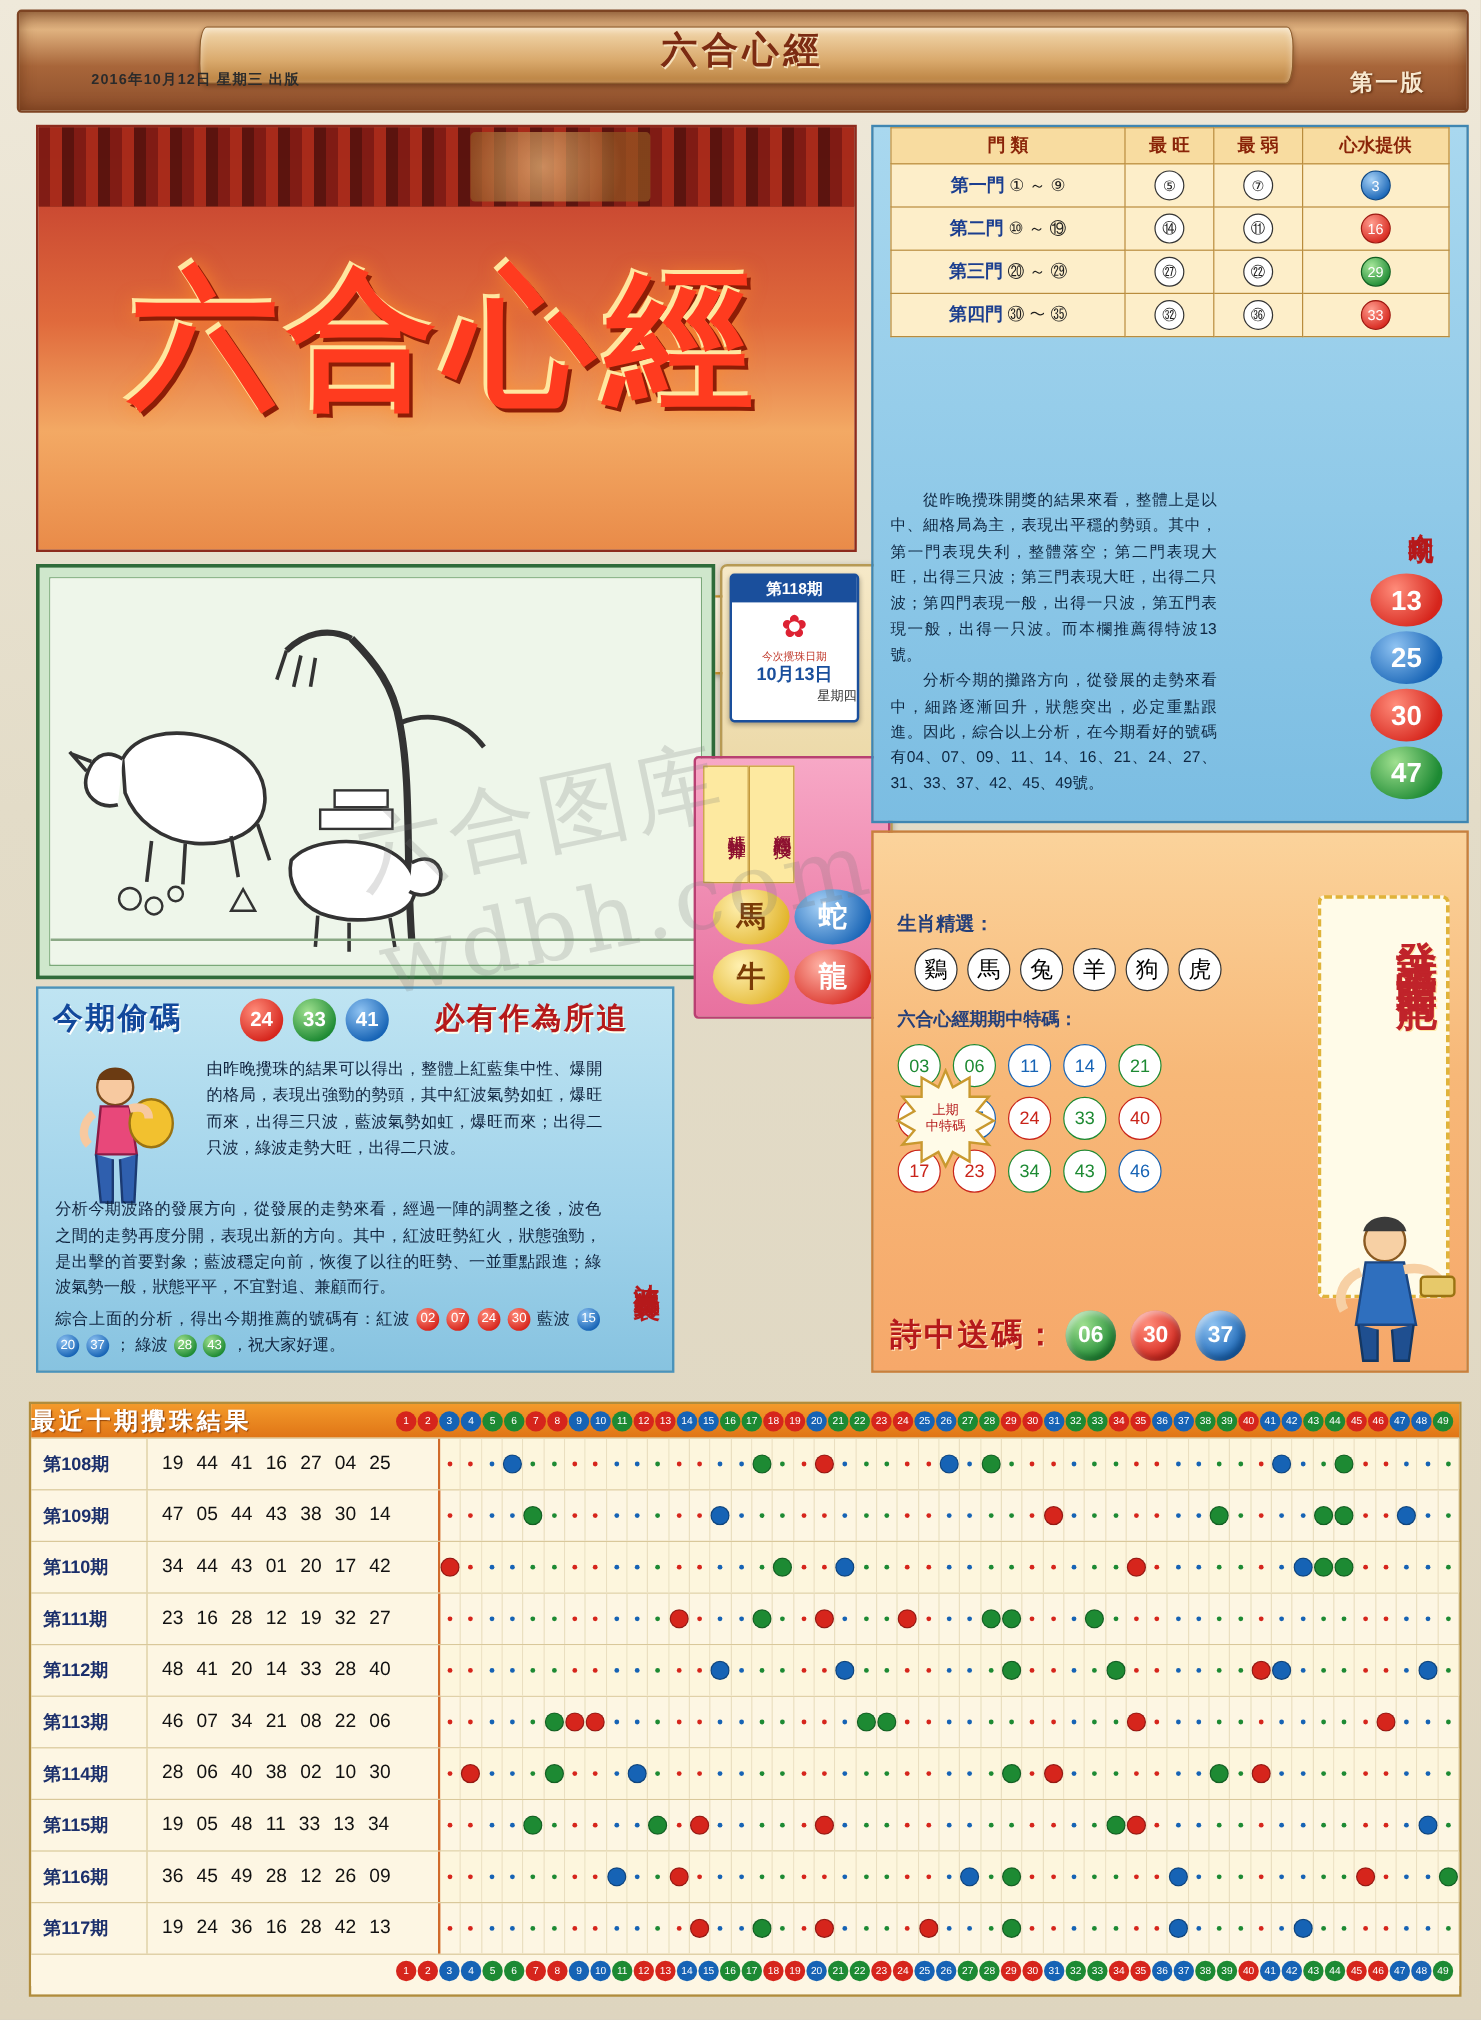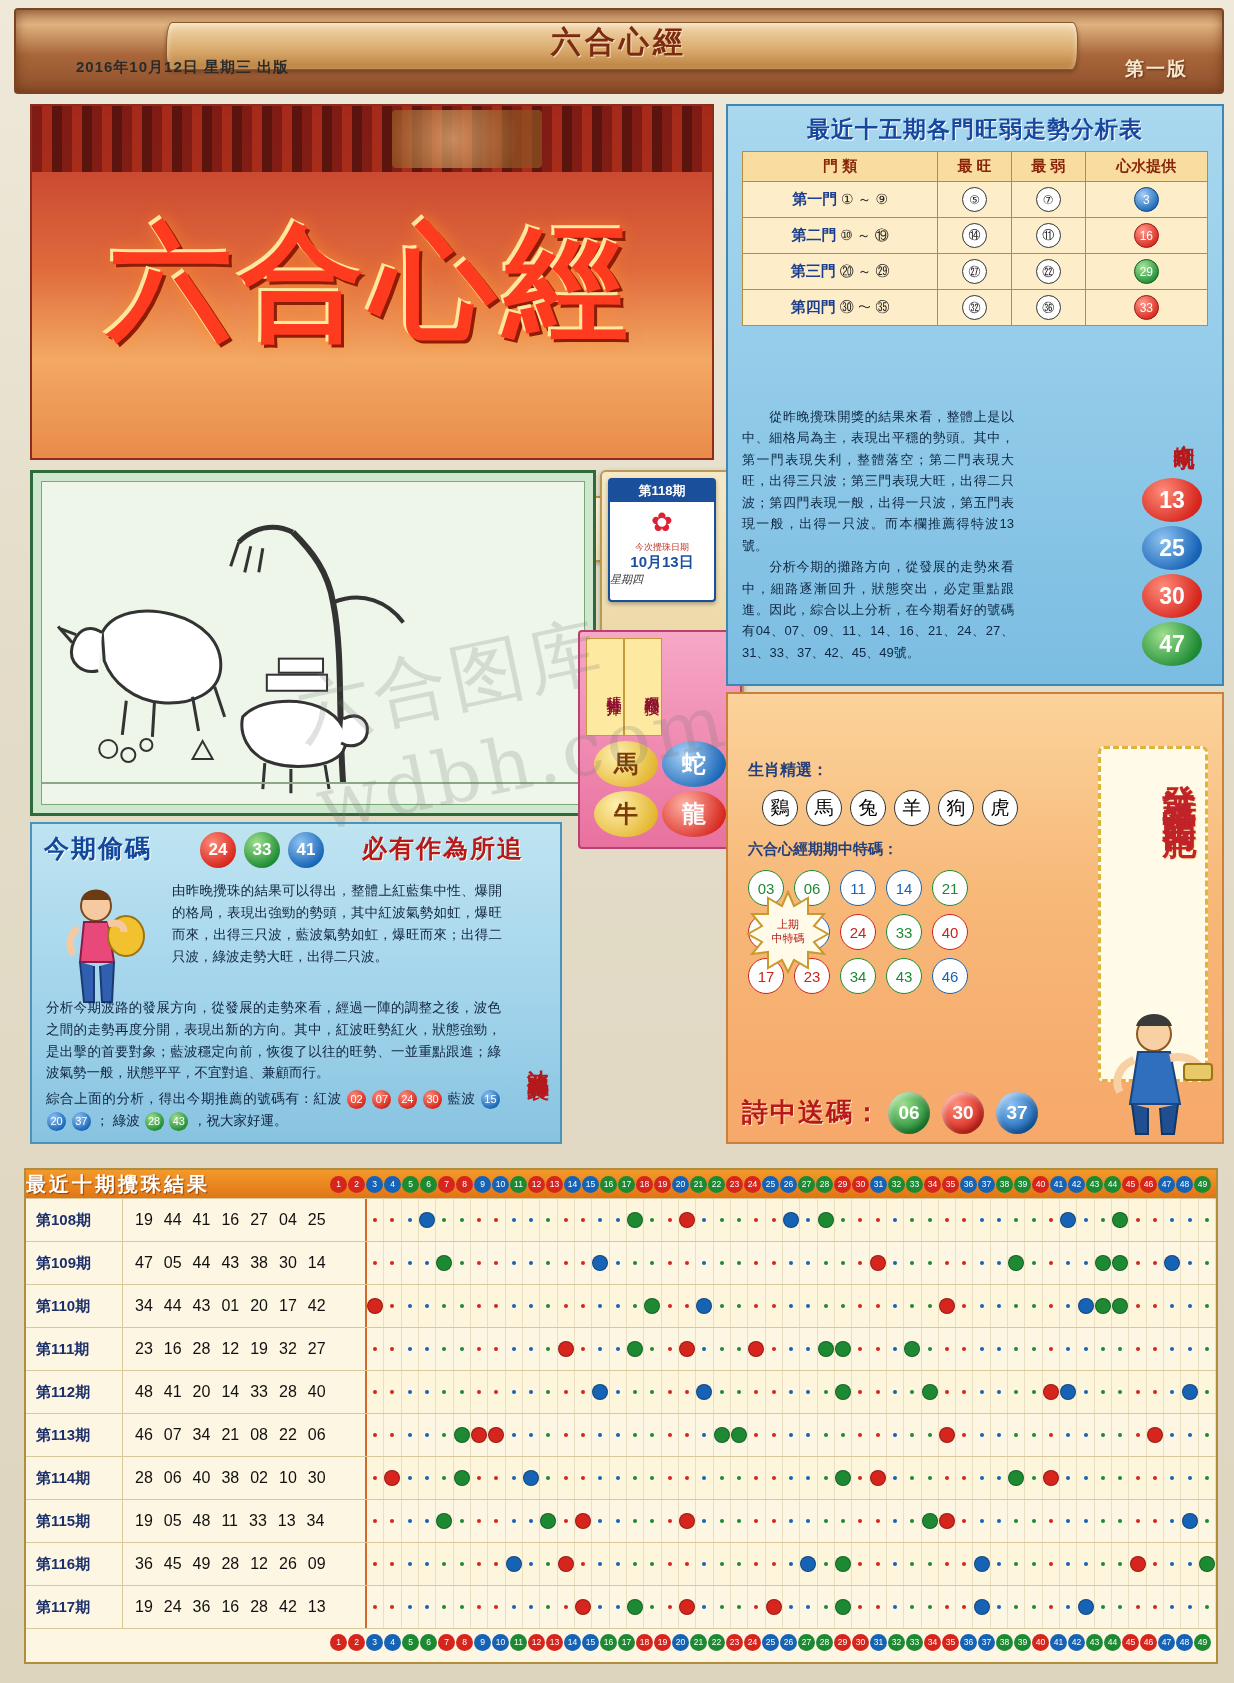--- a/index.html
+++ b/index.html
@@ -33,21 +33,21 @@
   }
   .mast-title{
     position:absolute;left:0;right:0;top:12px;text-align:center;
     font-family:"DejaVu Serif",serif;
     font-size:30px;font-weight:bold;color:#7c2b12;
     letter-spacing:4px;
     text-shadow:1px 1px 0 #f6e2bd;
   }
   .mast-date{
     position:absolute;left:60px;top:48px;
-    font-size:15px;color:#2b2b2b;font-weight:bold;letter-spacing:1px;
+    font-size:12px;color:#2b2b2b;font-weight:bold;letter-spacing:1px;
   }
   .mast-edition{
     position:absolute;right:34px;top:46px;
     font-size:19px;color:#f7e8cf;font-weight:bold;letter-spacing:2px;
     text-shadow:1px 1px 2px #5a2a0d;
   }
   
   .hero{
     position:absolute;left:30px;top:104px;width:680px;height:352px;
     background:linear-gradient(180deg,#b6322b 0%,#c4402f 10%,#e06a3c 46%,#f3a964 72%,#e98b49 100%);
@@ -134,21 +134,21 @@
   }
   .calendar{
     position:absolute;left:608px;top:478px;width:104px;height:120px;
     background:#fff;border:2px solid #1a4f9c;border-radius:4px;
     box-shadow:0 2px 4px rgba(0,0,0,.3);
   }
   .cal-head{background:#1a4f9c;color:#fff;font-size:13px;text-align:center;padding:2px 0;font-weight:bold;}
   .cal-flower{height:40px;display:flex;align-items:center;justify-content:center;font-size:26px;color:#d23;}
   .cal-sub{font-size:9px;text-align:center;color:#c0392b;line-height:1.2;}
   .cal-date{font-size:15px;text-align:center;color:#1a4f9c;font-weight:bold;}
-  .cal-day{font-size:11px;text-align:left;color:#333;font-style:italic;}
+  .cal-day{font-size:11px;text-align:right;color:#333;}
   .zodiac-box{
     position:absolute;left:578px;top:630px;width:160px;height:215px;
     background:linear-gradient(180deg,#f7a8c6,#e8719f);
     border:2px solid #b94072;border-radius:4px;
   }
   .zodiac-title{
     position:absolute;left:6px;top:6px;width:36px;height:96px;
     writing-mode:vertical-rl;font-family:"DejaVu Serif",serif;
     font-size:15px;color:#8d1030;background:#fde9a0;border:1px solid #c39a3c;
     text-align:center;letter-spacing:1px;
@@ -512,21 +512,20 @@
         <span class="inline-mini b-green">28</span>
         <span class="inline-mini b-green">43</span>
         <span>，祝大家好運。</span>
       </div>
     </div>
 
     <div class="an-side">波路錦囊</div>
   </div>
 
   <div class="trend">
-    <div class="trend-title">最近十五期各門旺弱走勢分析表</div>
     <table class="tt">
       <tbody>
           <tr>
         <th>門  類</th>
         <th>最  旺</th>
         <th>最  弱</th>
         <th>心水提供</th>
       </tr>
       <tr>
         <td><span class="gate">第一門</span>

